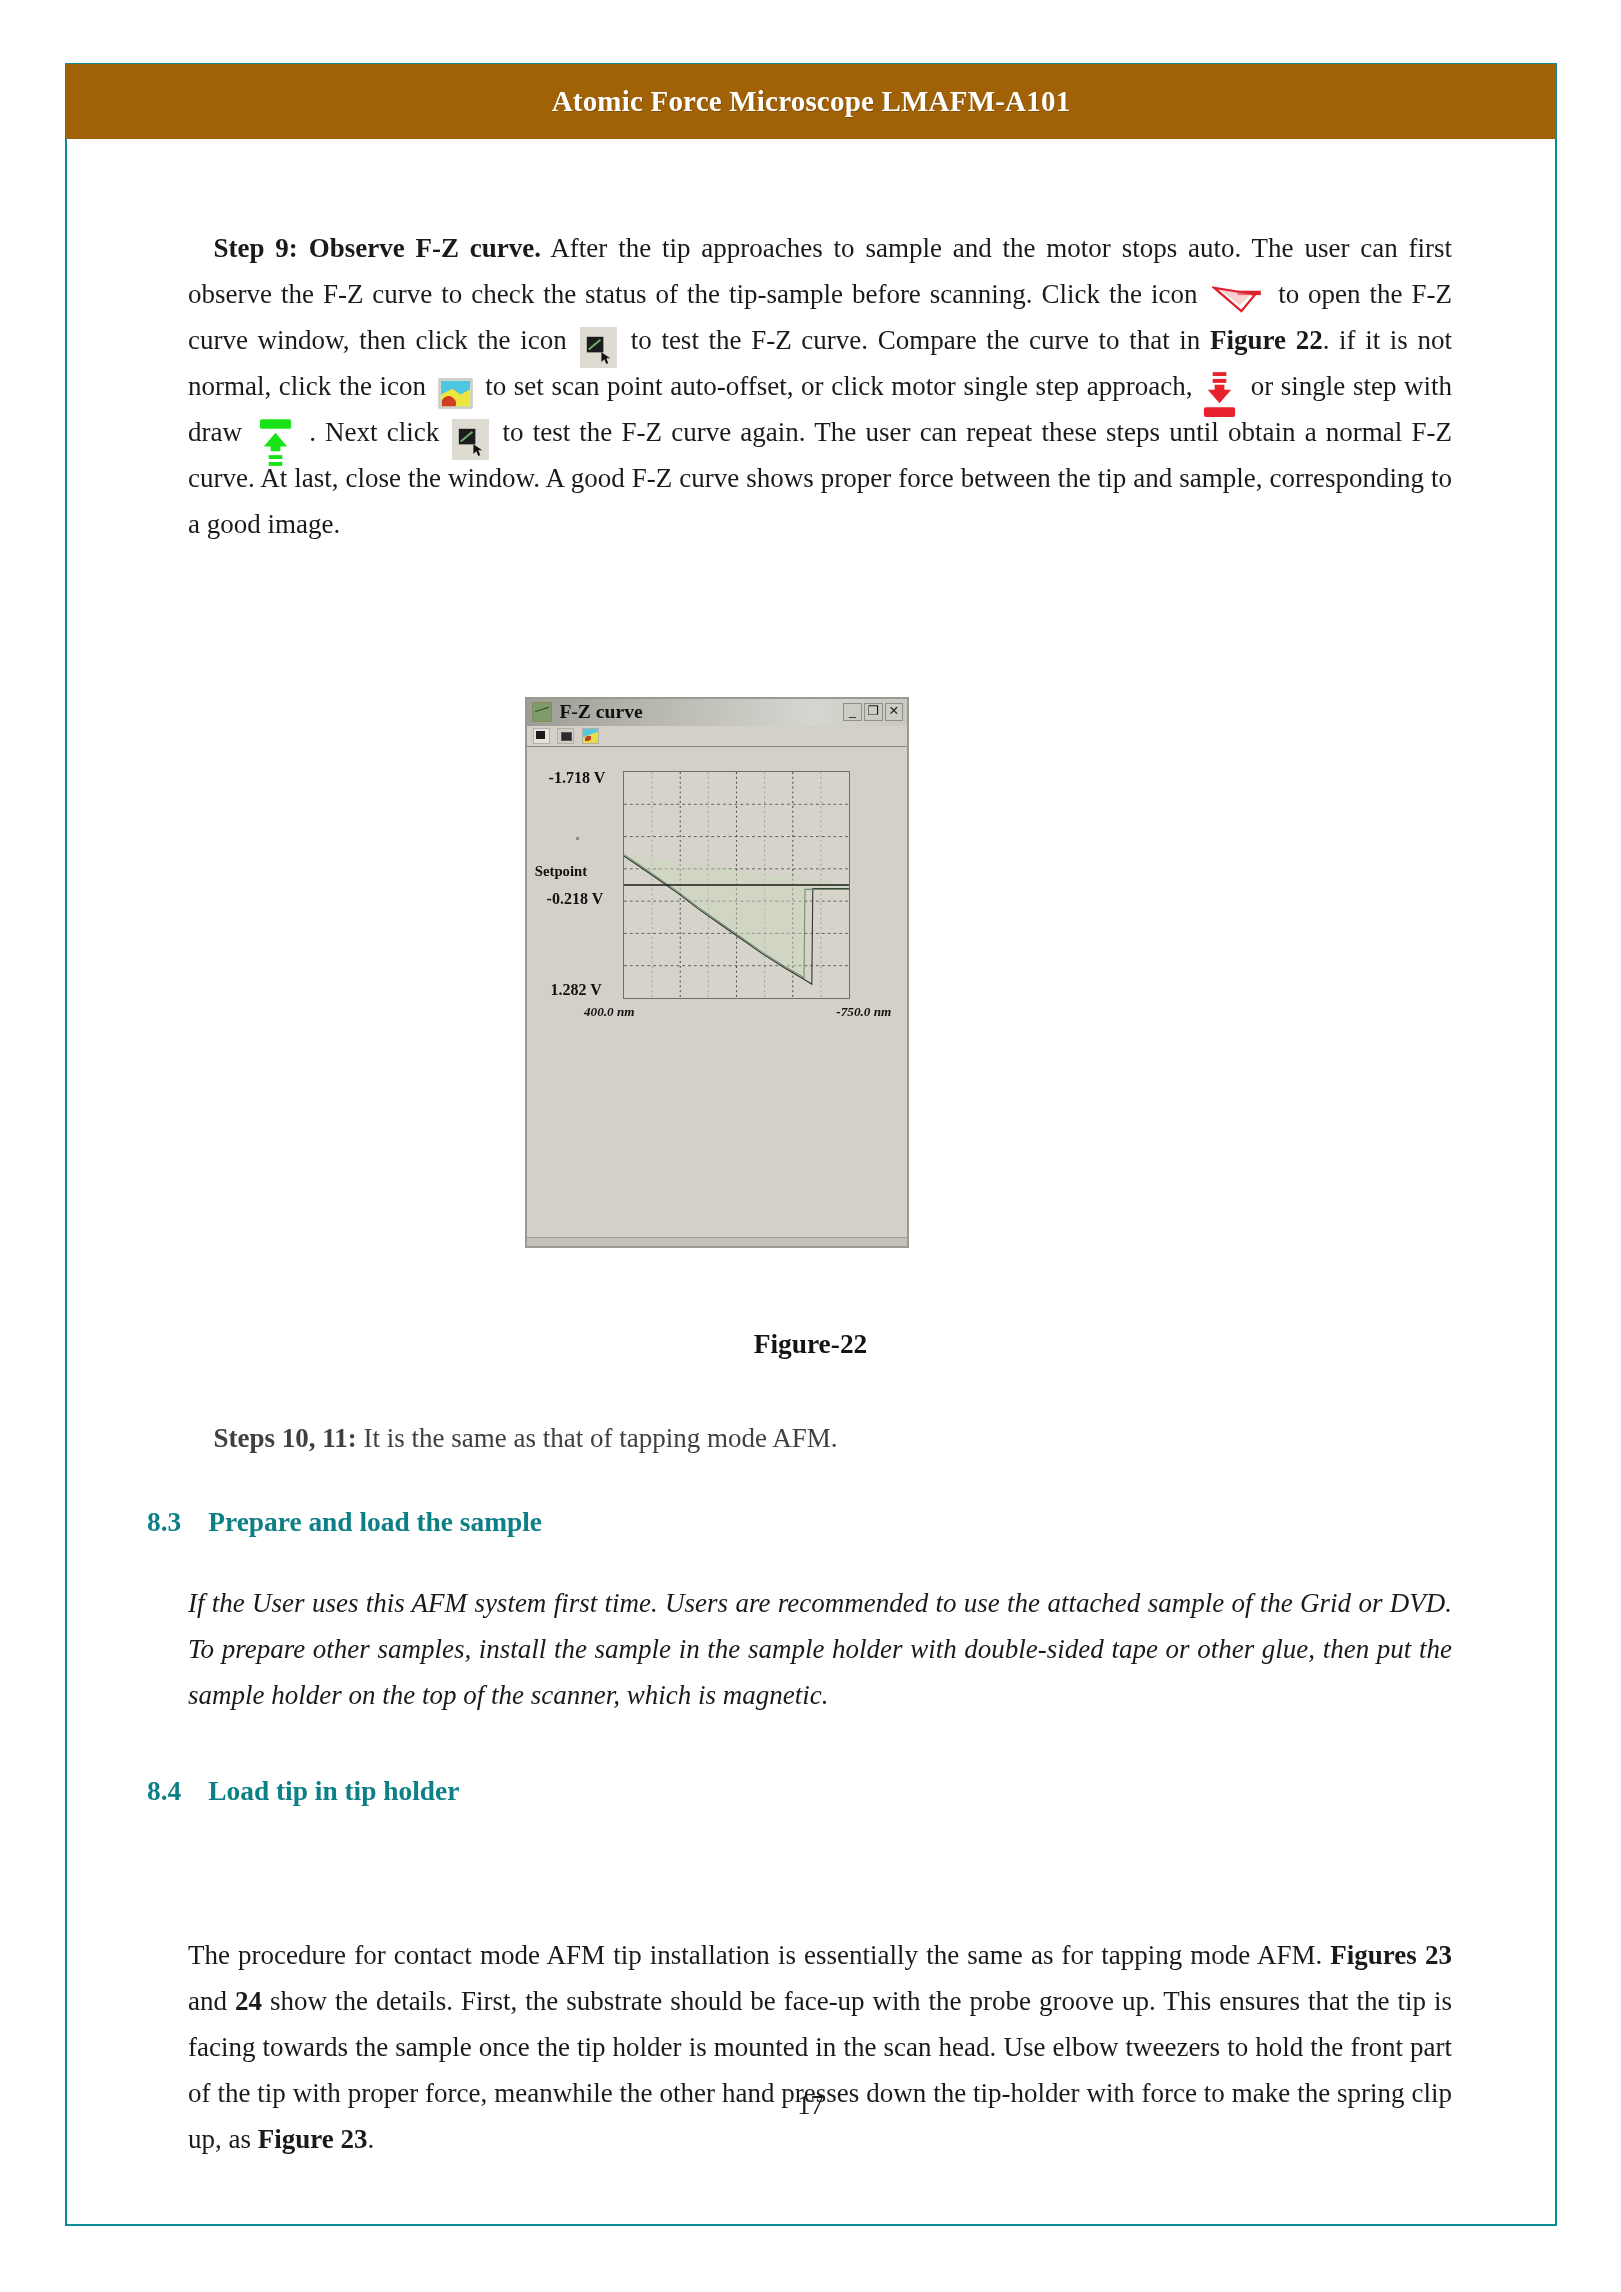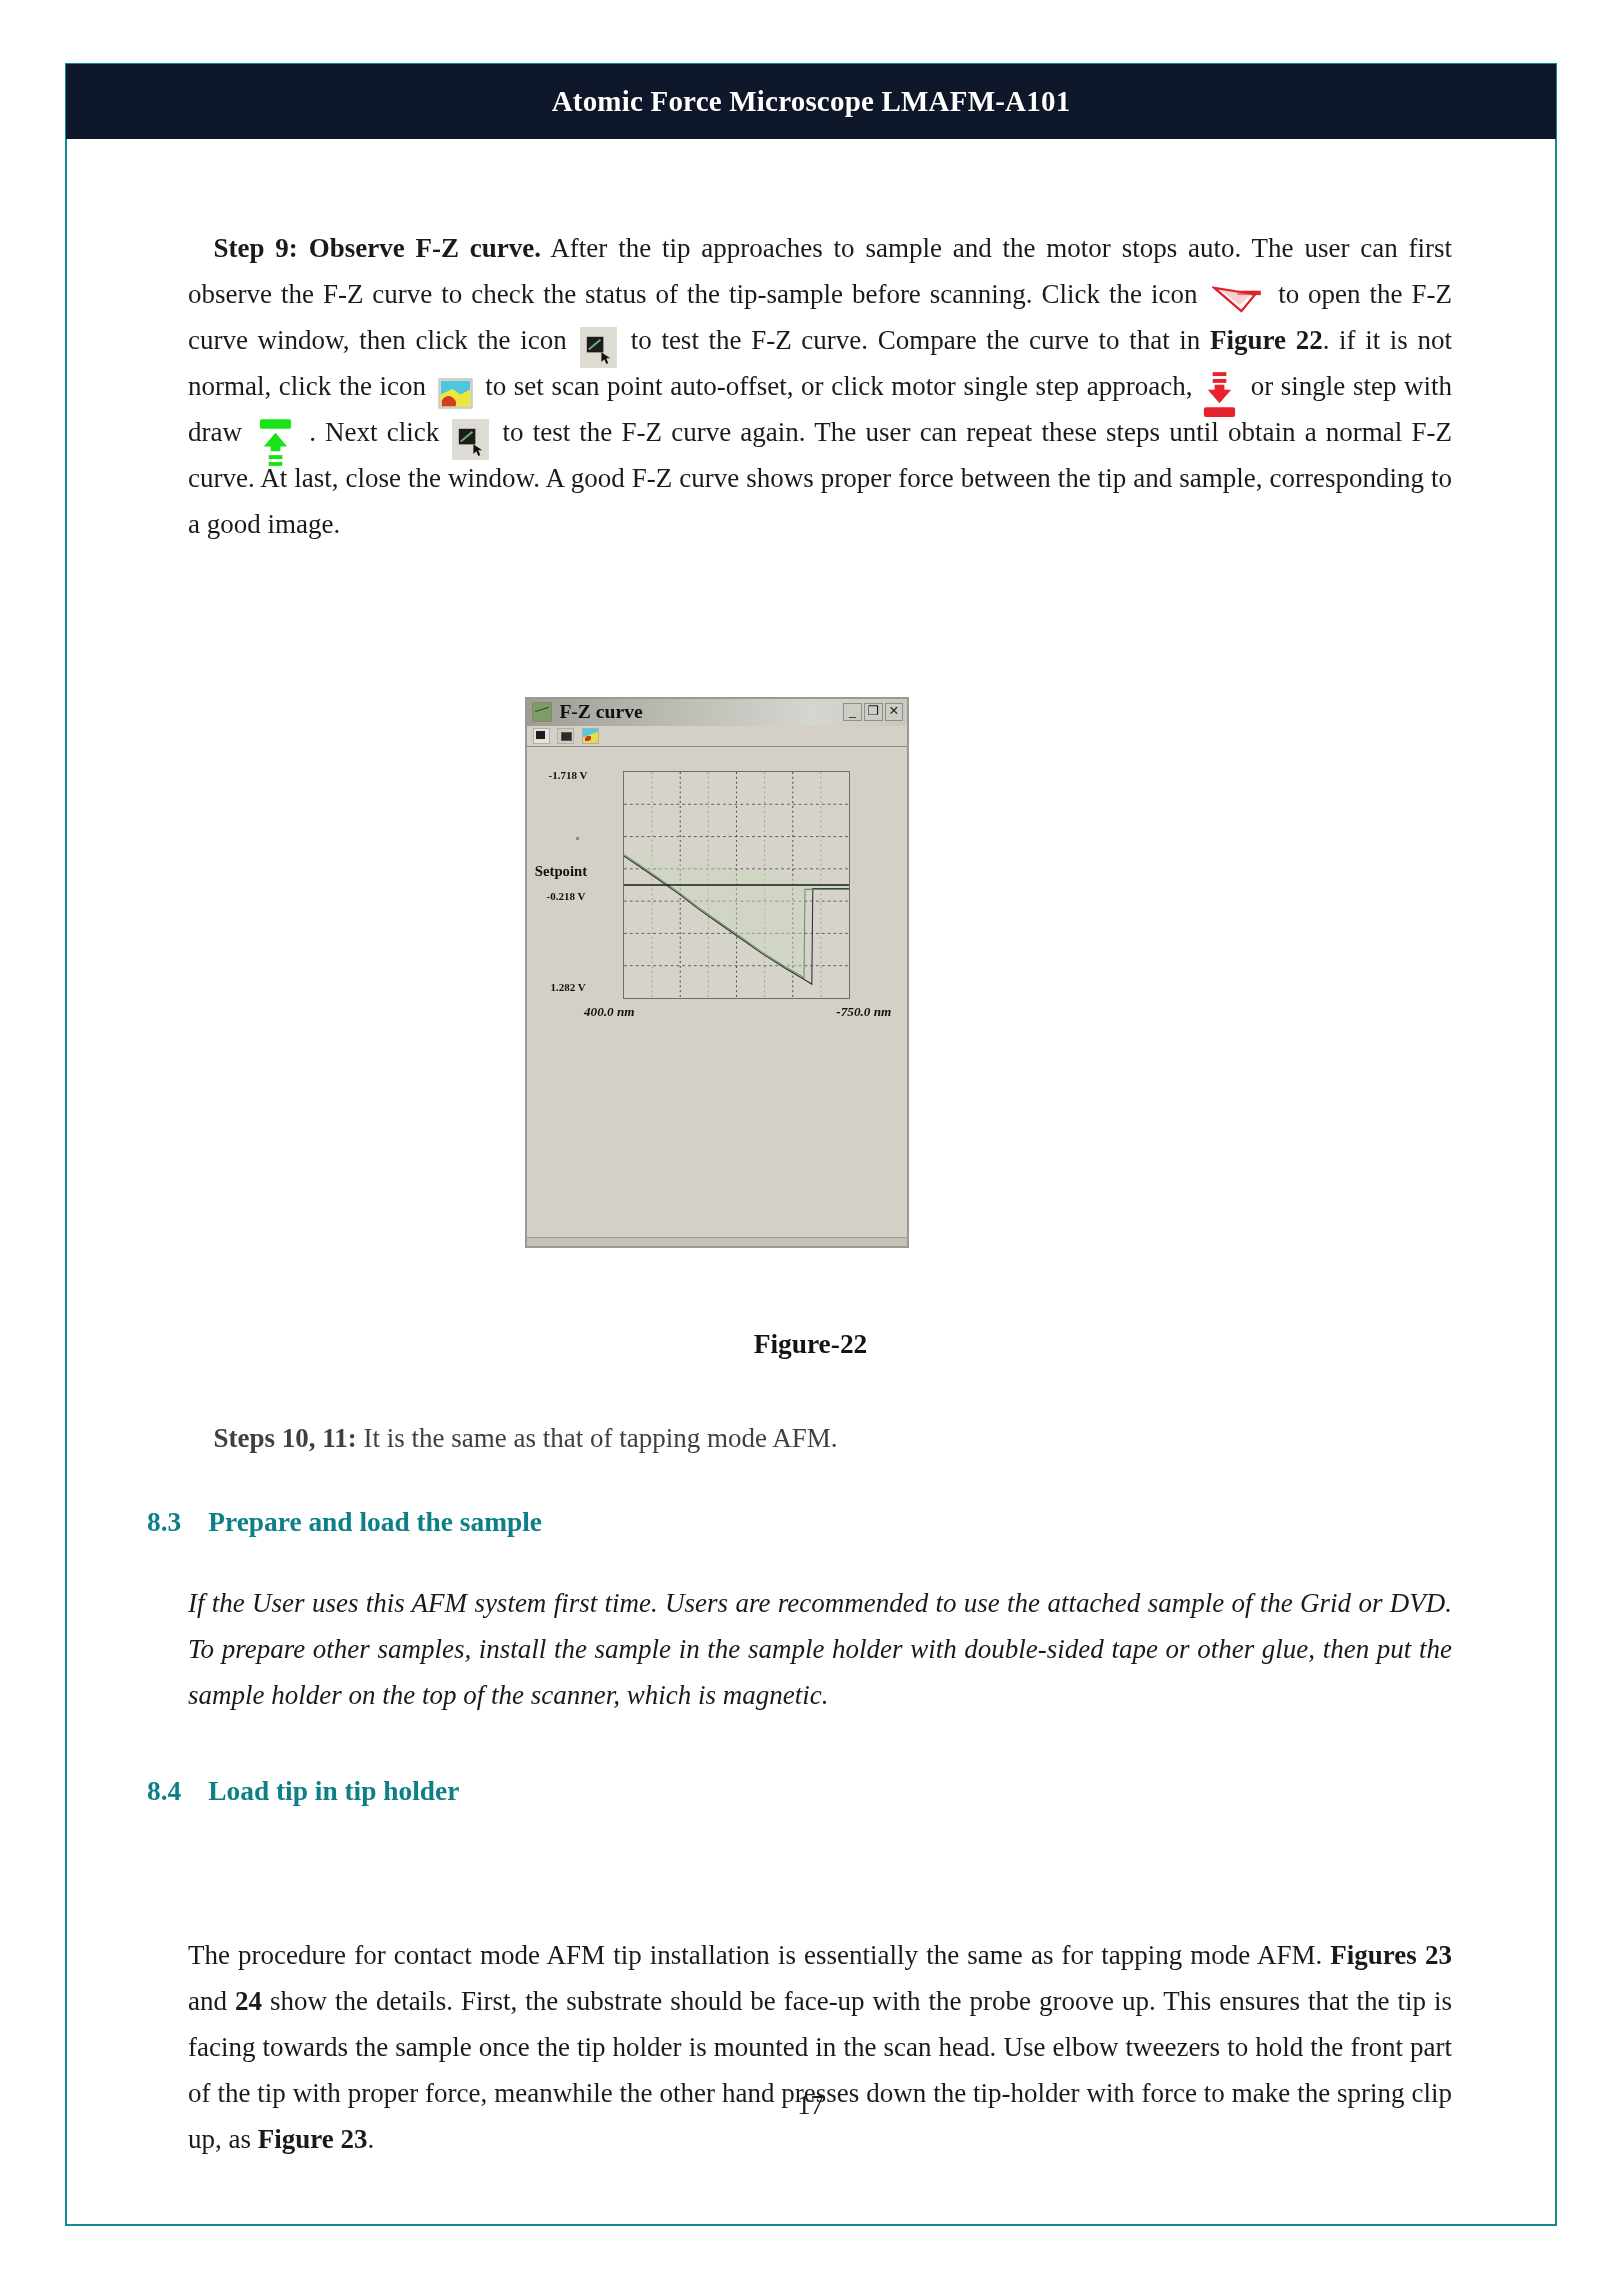--- a/index.html
+++ b/index.html
@@ -26,21 +26,21 @@
     box-sizing: border-box;
   }
 
   
   .header-band {
     position: absolute;
     left: 66px;
     top: 64px;
     width: 1490px;
     height: 75px;
-    background: #0f172a;
+    background: #a16207;
     display: flex;
     align-items: center;
     justify-content: center;
     box-sizing: border-box;
   }
   .header-title {
     color: #ffffff;
     font-size: 29px;
     font-weight: bold;
     letter-spacing: 0.2px;
@@ -284,21 +284,21 @@
     box-sizing: border-box;
     overflow: hidden;
   }
   .plot-grid {
     position: absolute;
     inset: 0;
   }
 
   .ylabel {
     position: absolute;
-    font-size: 11px;
+    font-size: 16px;
     font-weight: bold;
     color: #111;
     white-space: nowrap;
     font-family: "Liberation Serif", "DejaVu Serif", serif;
   }
   .ylabel.top   { left: 21.6px; top: 21.6px; }
   .ylabel.setp  { left: 7.8px;  top: 116px; font-size: 14.7px; }
   .ylabel.mid   { left: 19.6px; top: 143px; }
   .ylabel.bot   { left: 23.5px; top: 234px; }
 

